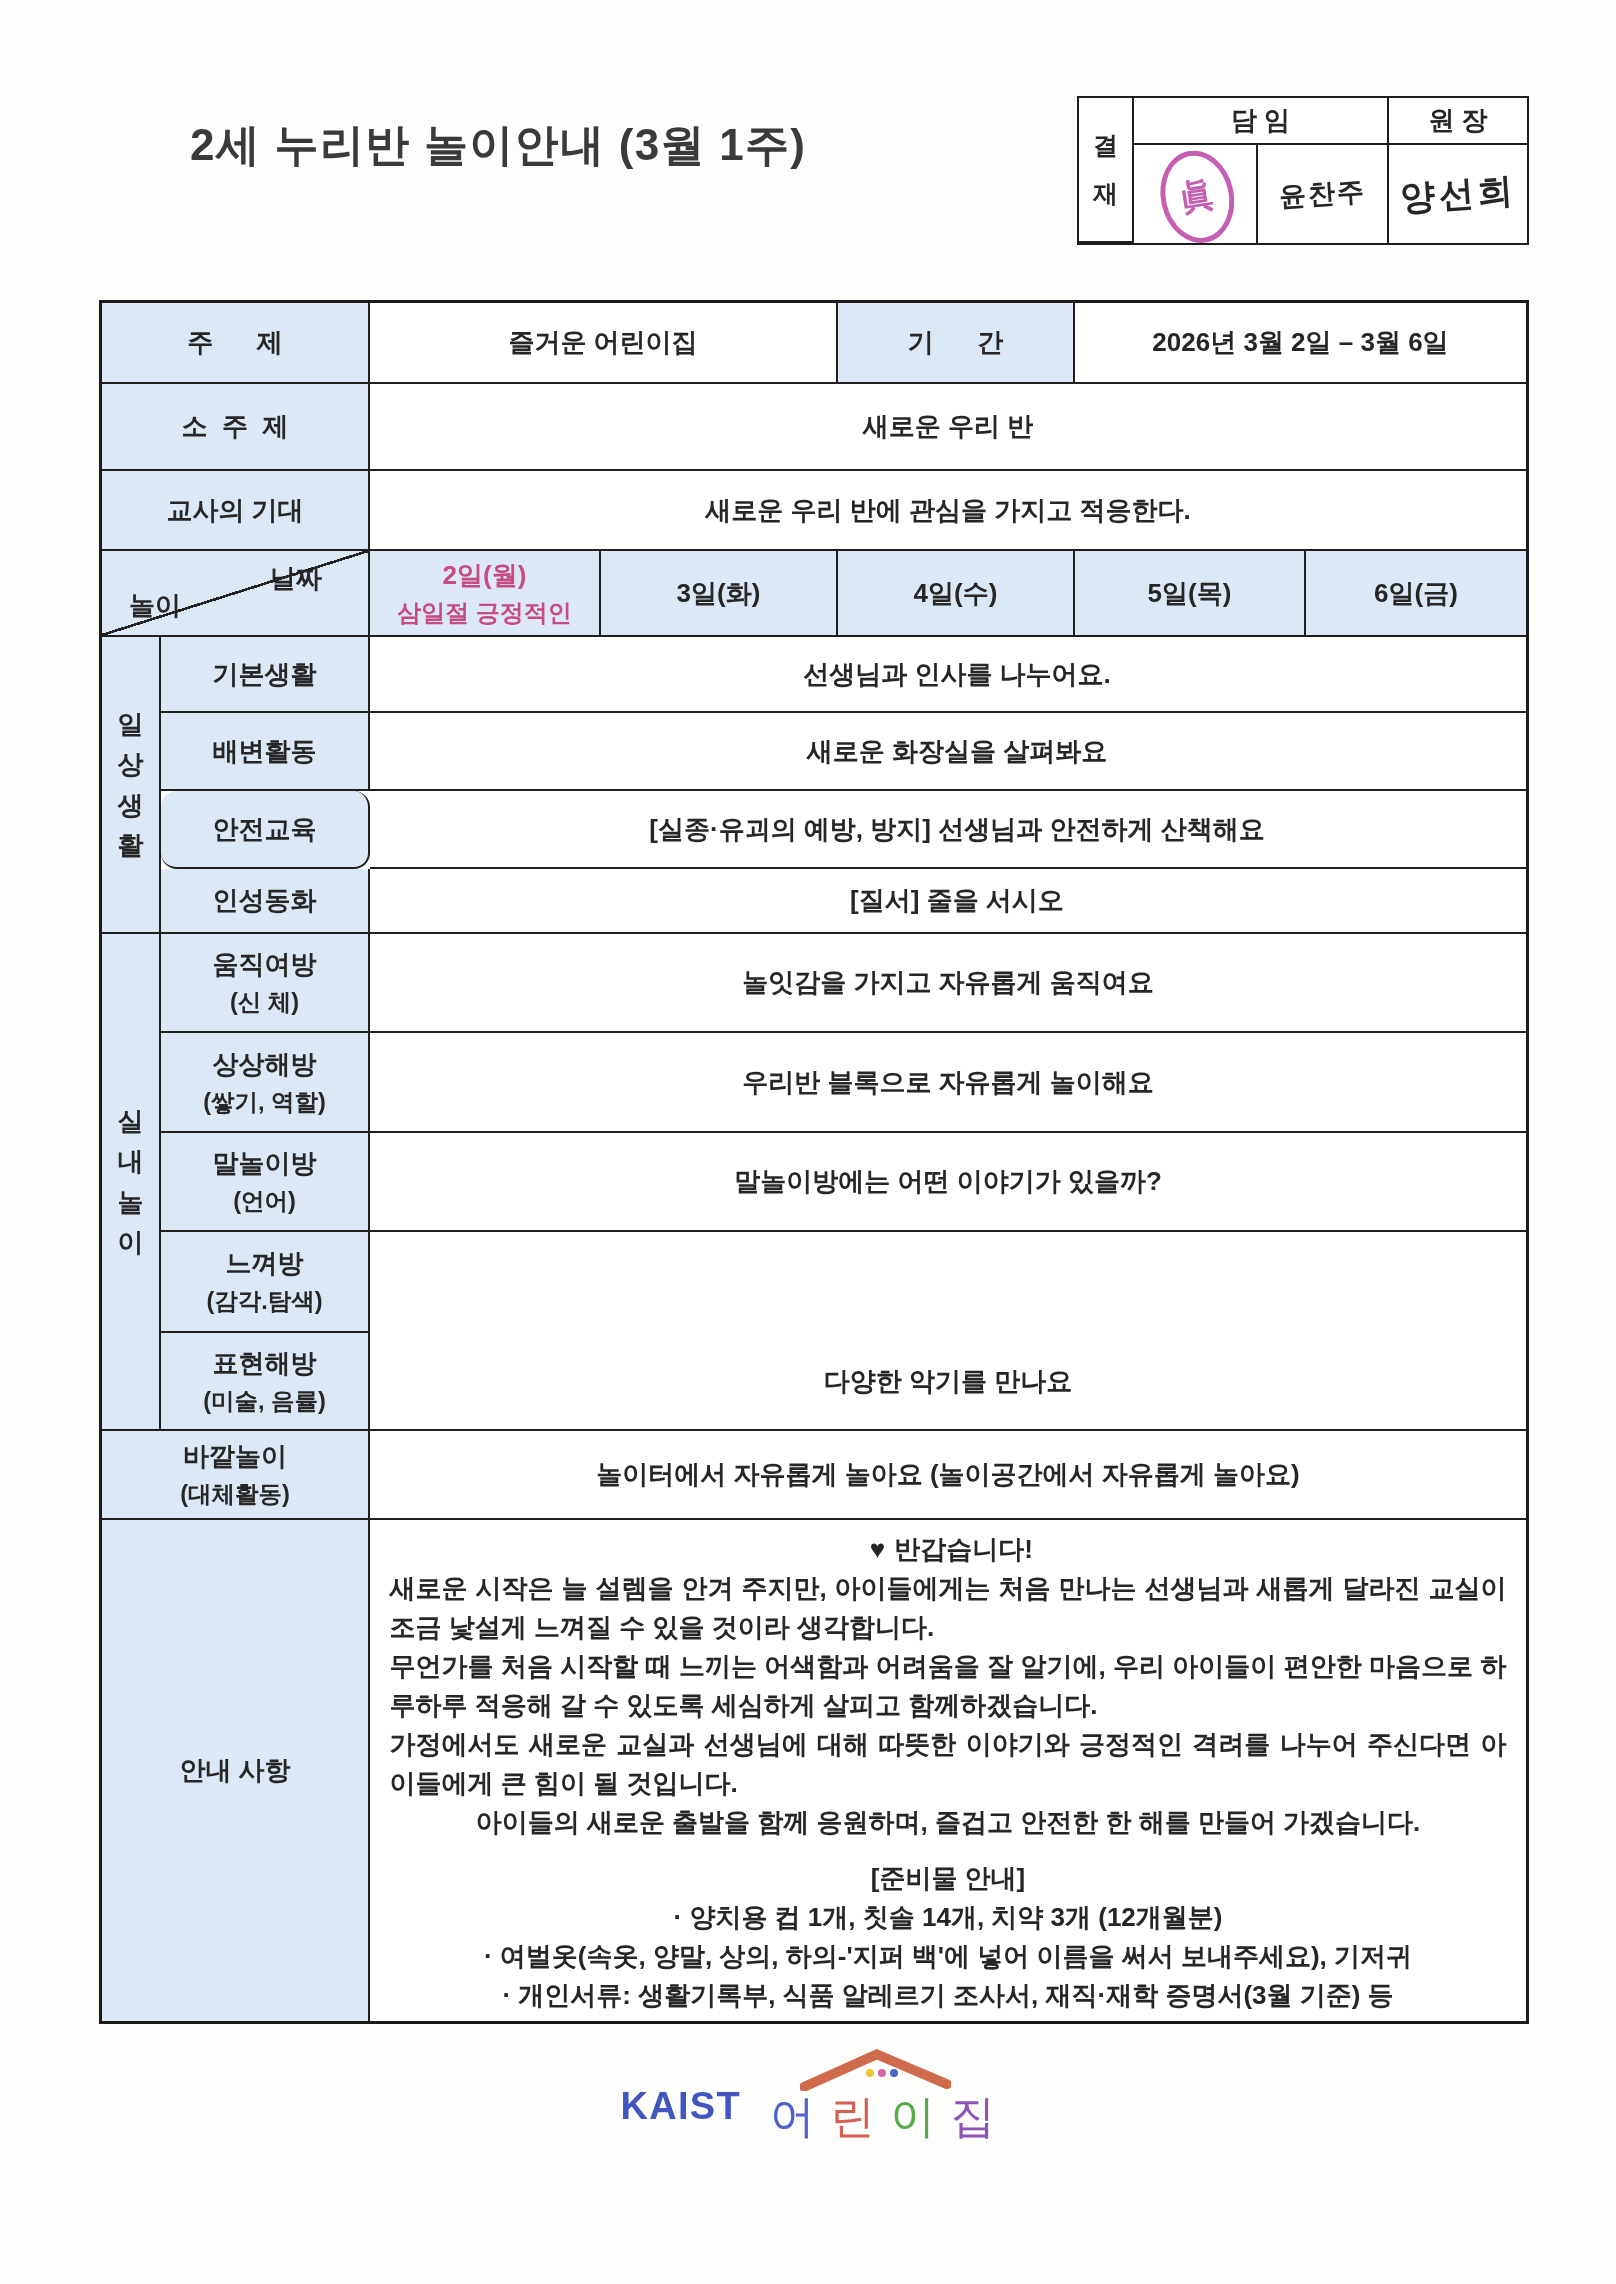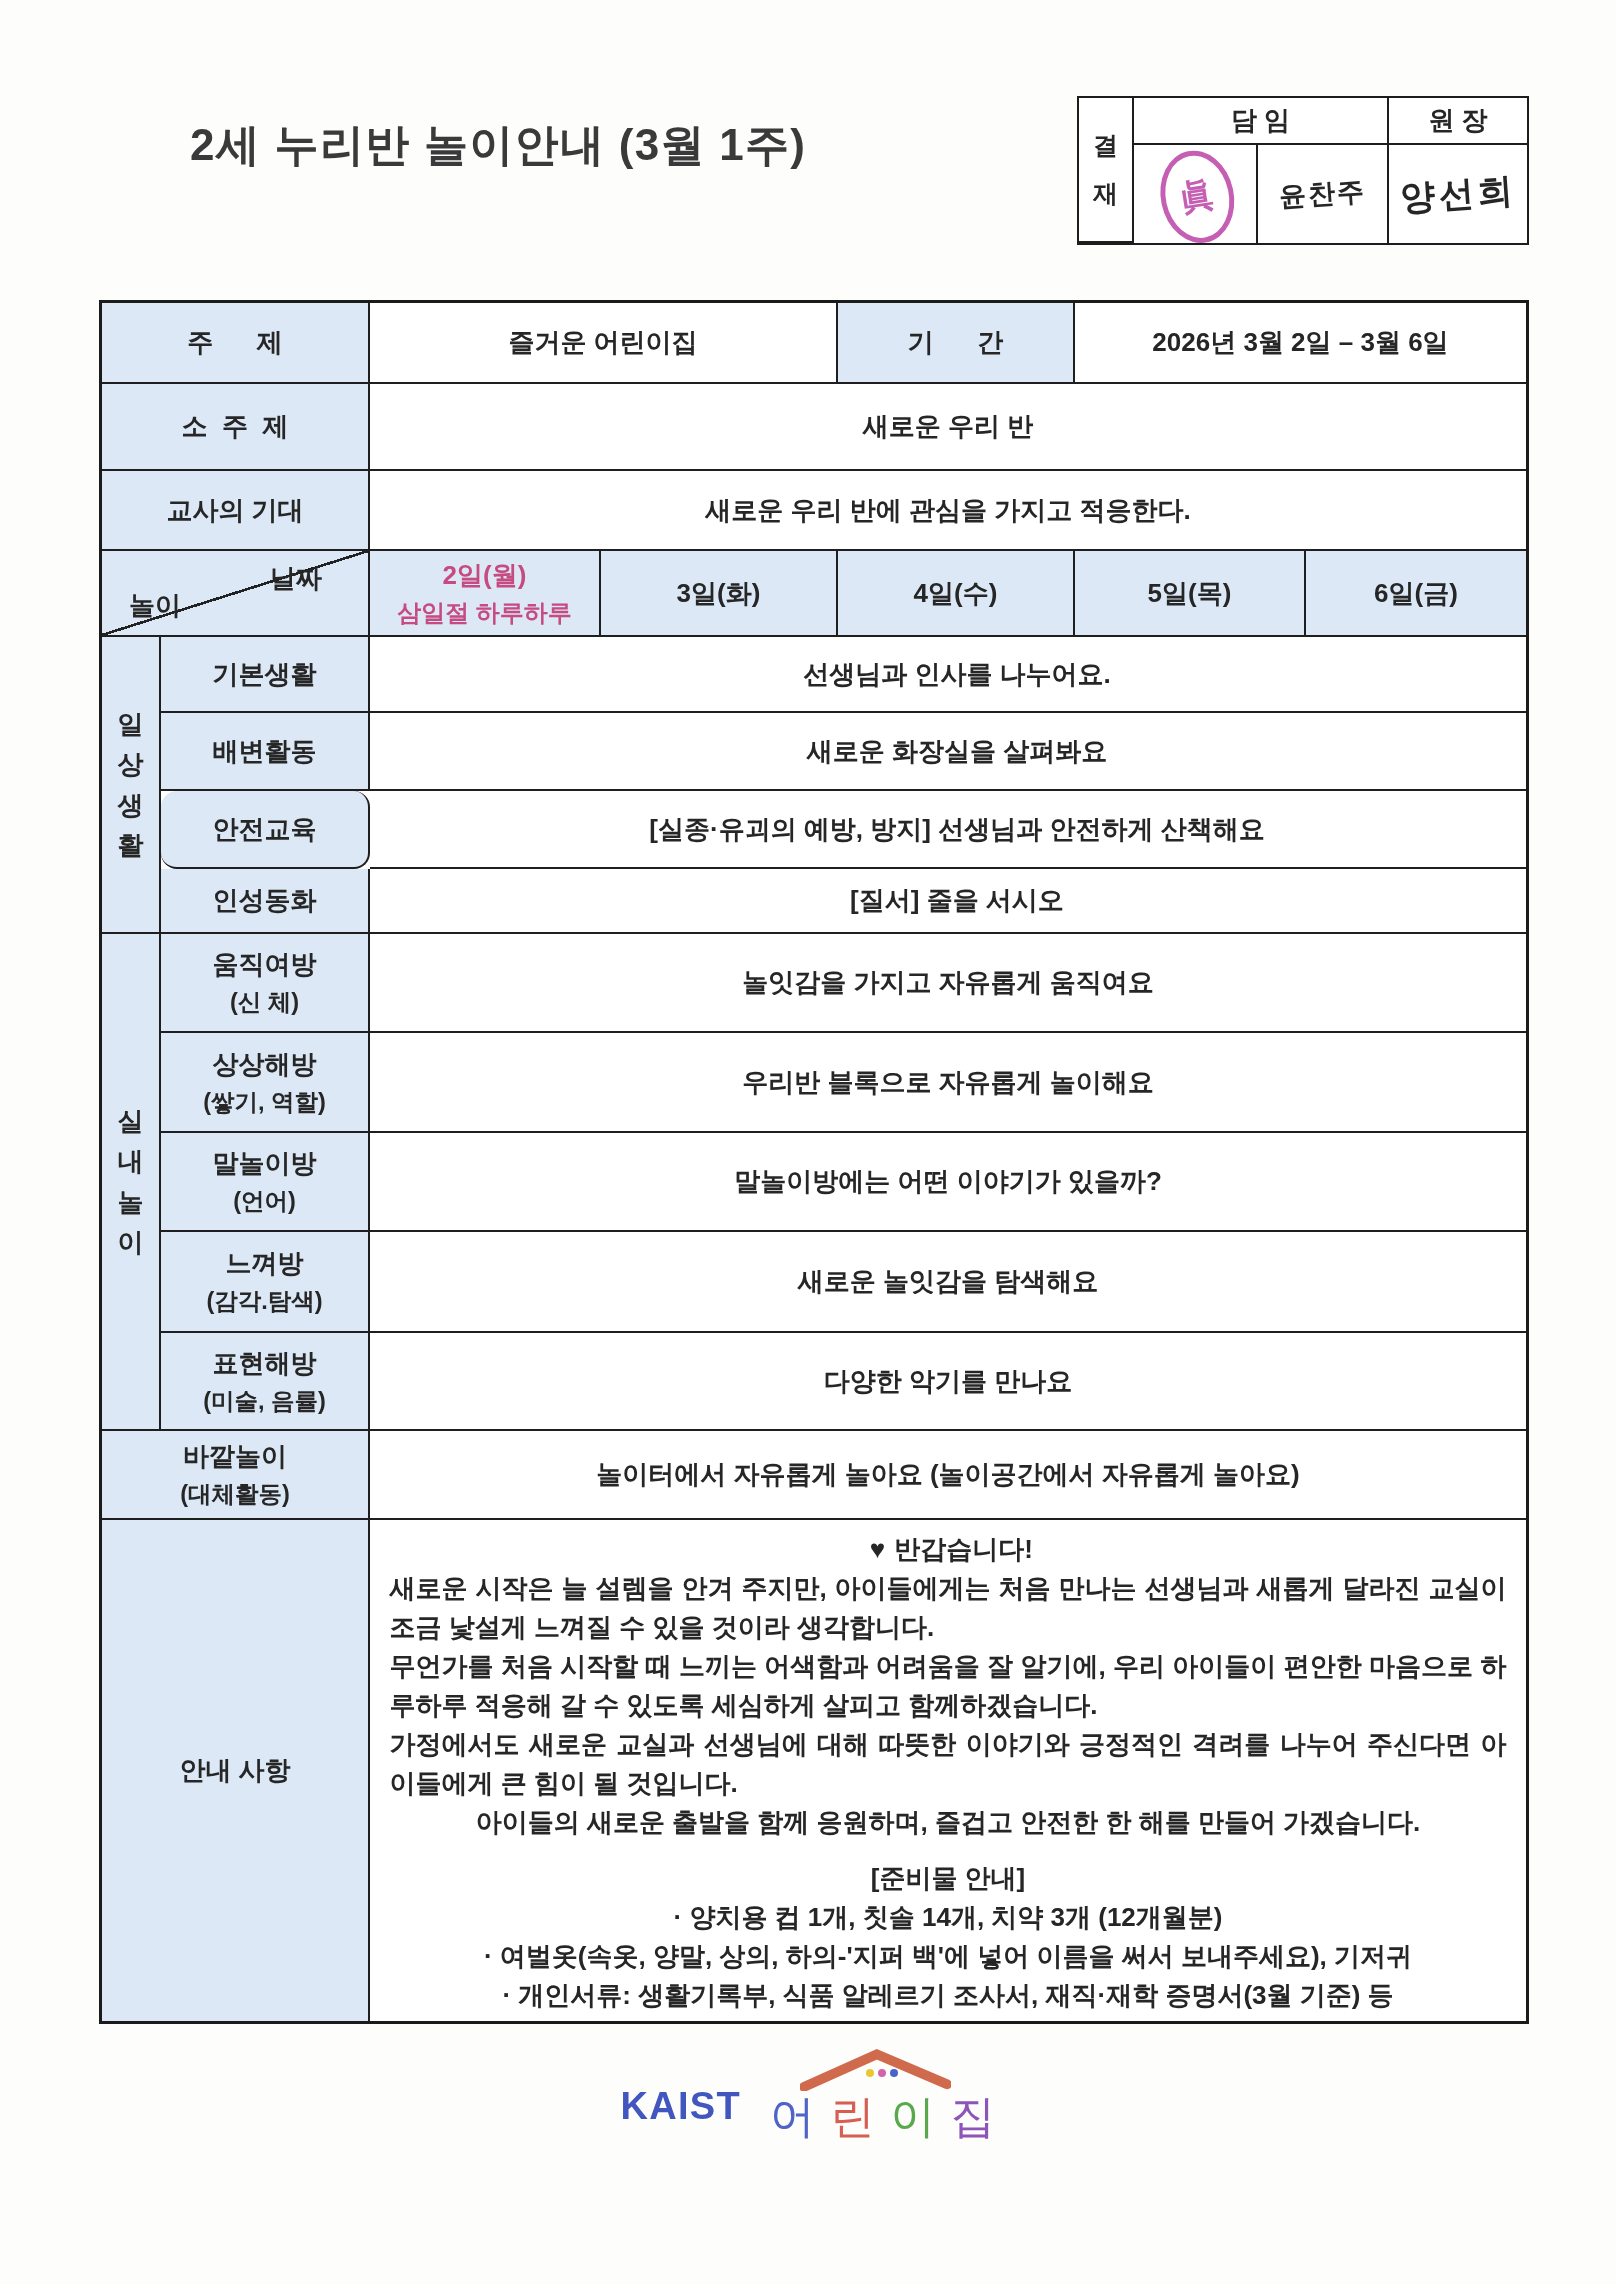--- a/index.html
+++ b/index.html
@@ -139,21 +139,21 @@
 
   <div class="blue lab" style="grid-column:1/3;grid-row:3;">교사의 기대</div>
   <div class="nr" style="grid-column:3/8;grid-row:3;">새로운 우리 반에 관심을 가지고 적응한다.</div>
 
   <div class="blue diag" style="grid-column:1/3;grid-row:4;">
     <span class="d-date">날짜</span>
     <span class="d-play">놀이</span>
   </div>
   <div class="blue day-cell" style="grid-column:3/4;grid-row:4;">
     <span style="color: rgb(198, 75, 130);">2일(월)</span>
-    <span class="note" style="color: rgb(198, 75, 130);">삼일절 하루하루</span>
+    <span class="note" style="color: rgb(198, 75, 130);">삼일절 긍정적인</span>
   </div>
   <div class="blue day-cell" style="grid-column:4/5;grid-row:4;">
     <span>3일(화)</span>
   </div>
   <div class="blue day-cell" style="grid-column:5/6;grid-row:4;">
     <span>4일(수)</span>
   </div>
   <div class="blue day-cell" style="grid-column:6/7;grid-row:4;">
     <span>5일(목)</span>
   </div>
@@ -198,21 +198,20 @@
   <div class="blue lab two-line" style="grid-column:2/3;grid-row:11;">
     <span>말놀이방</span>
     <span class="sub">(언어)</span>
   </div>
   <div class="nr" style="grid-column:3/8;grid-row:11;">말놀이방에는 어떤 이야기가 있을까?</div>
 
   <div class="blue lab two-line" style="grid-column:2/3;grid-row:12;">
     <span>느껴방</span>
     <span class="sub">(감각.탐색)</span>
   </div>
-  <div class="nr" style="grid-column:3/8;grid-row:12;">새로운 놀잇감을 탐색해요</div>
 
   <div class="blue lab two-line" style="grid-column:2/3;grid-row:13;">
     <span>표현해방</span>
     <span class="sub">(미술, 음률)</span>
   </div>
   <div class="nr" style="grid-column:3/8;grid-row:13;">다양한 악기를 만나요</div>
 
   <div class="blue lab two-line" style="grid-column:1/3;grid-row:14;">
     <span>바깥놀이</span>
     <span class="sub">(대체활동)</span>

